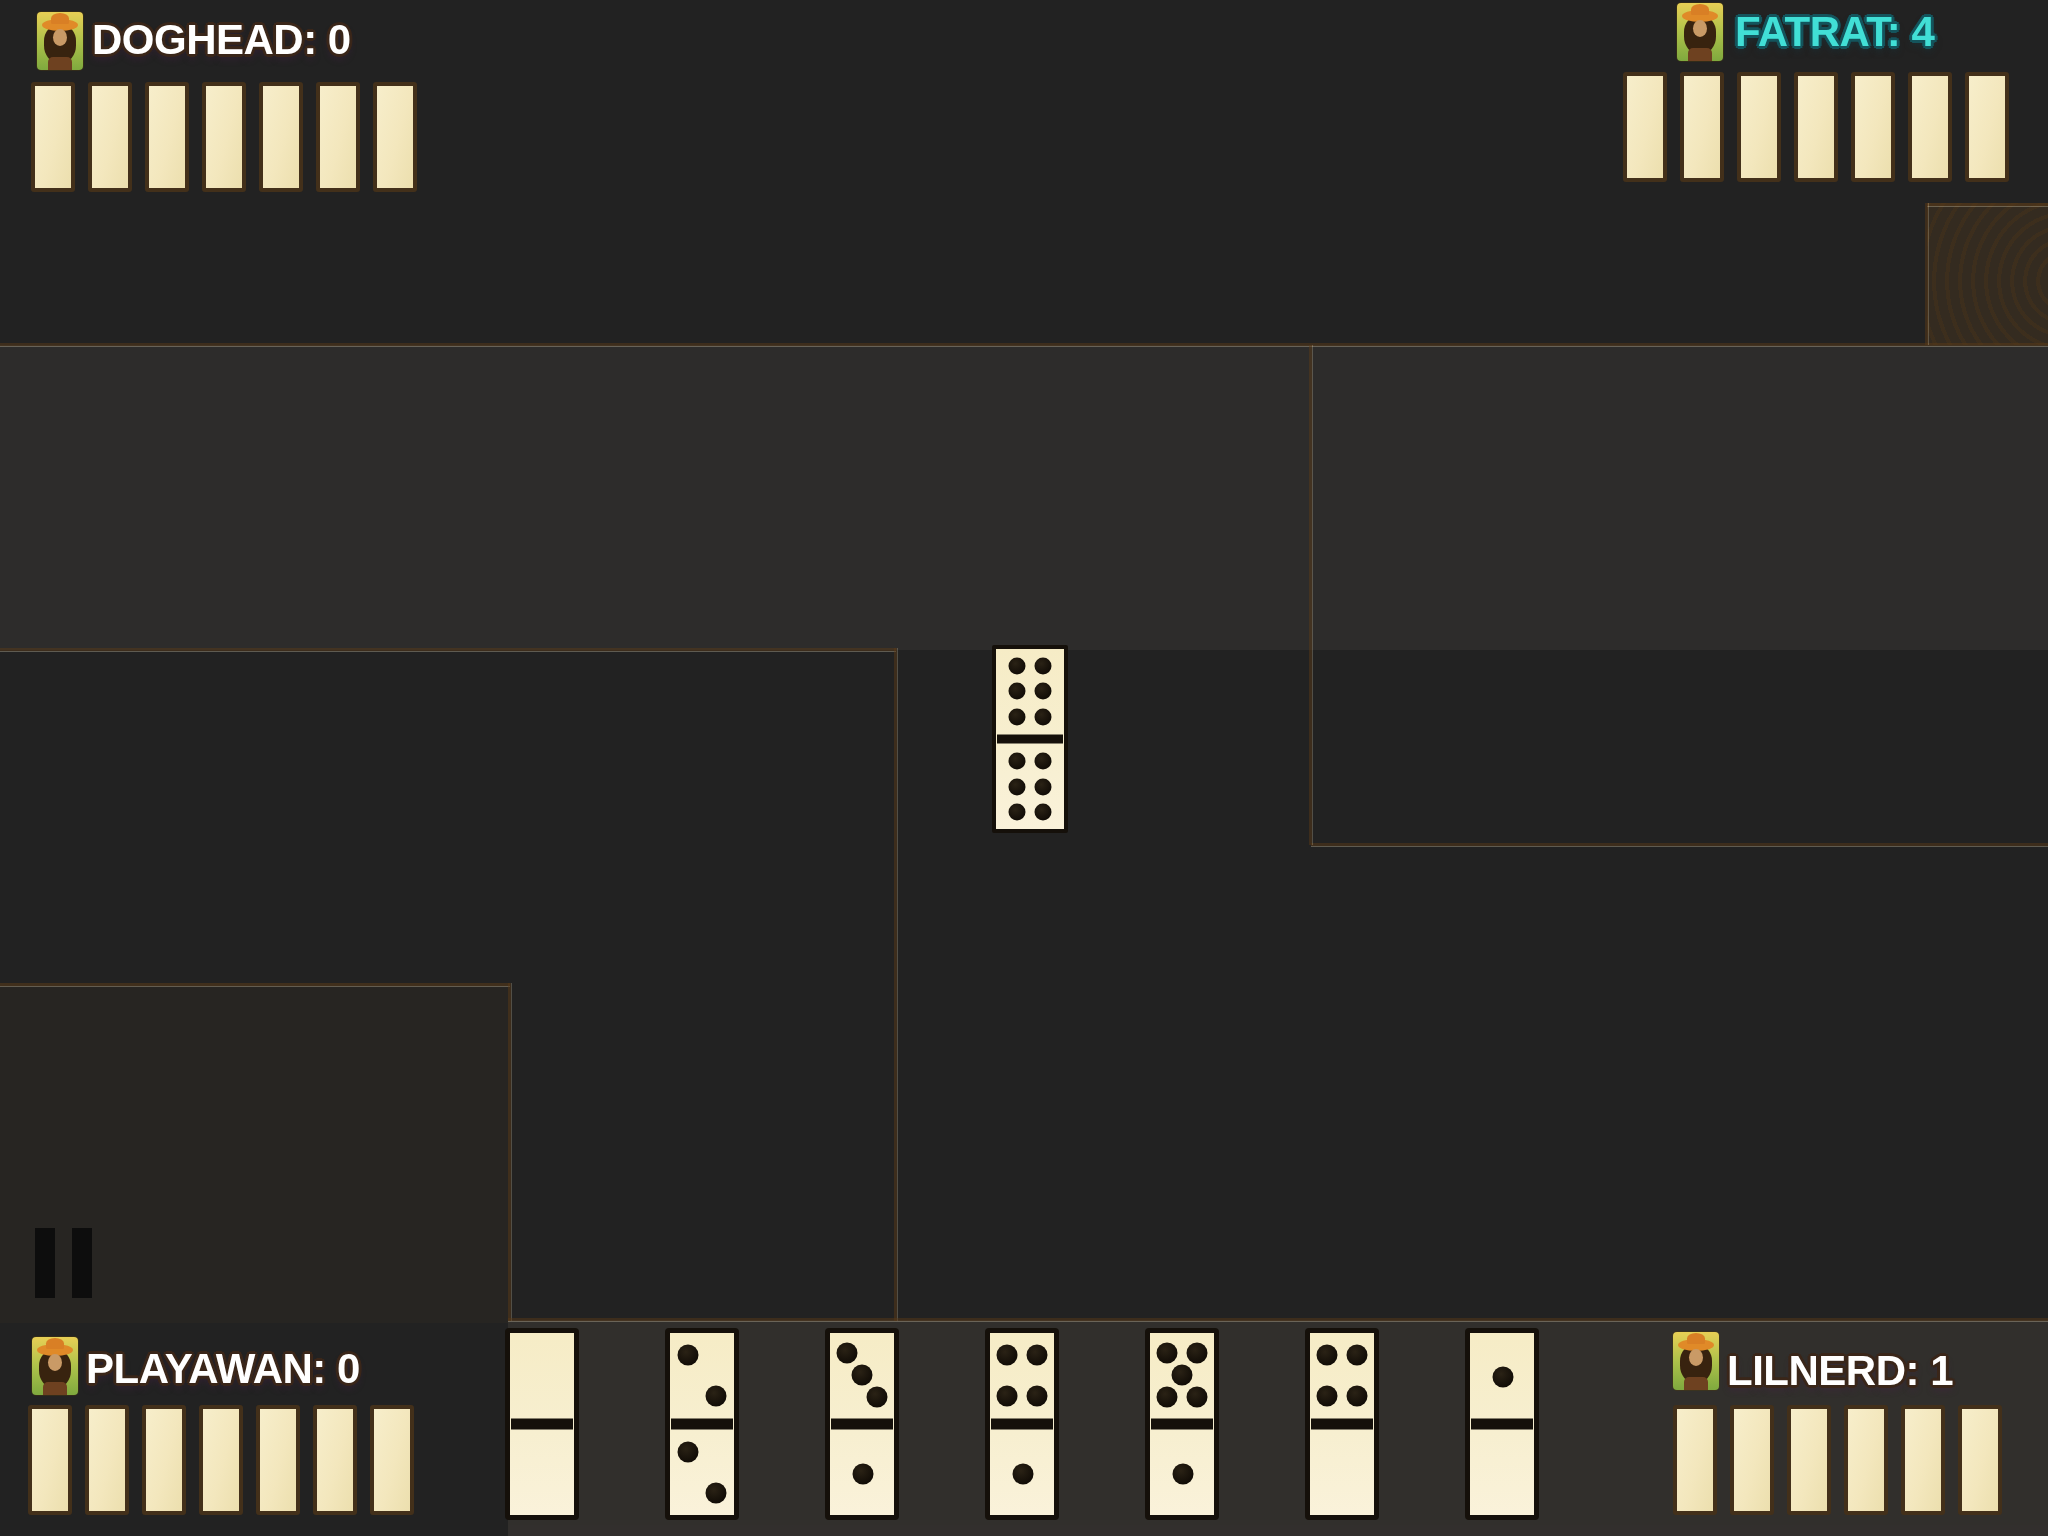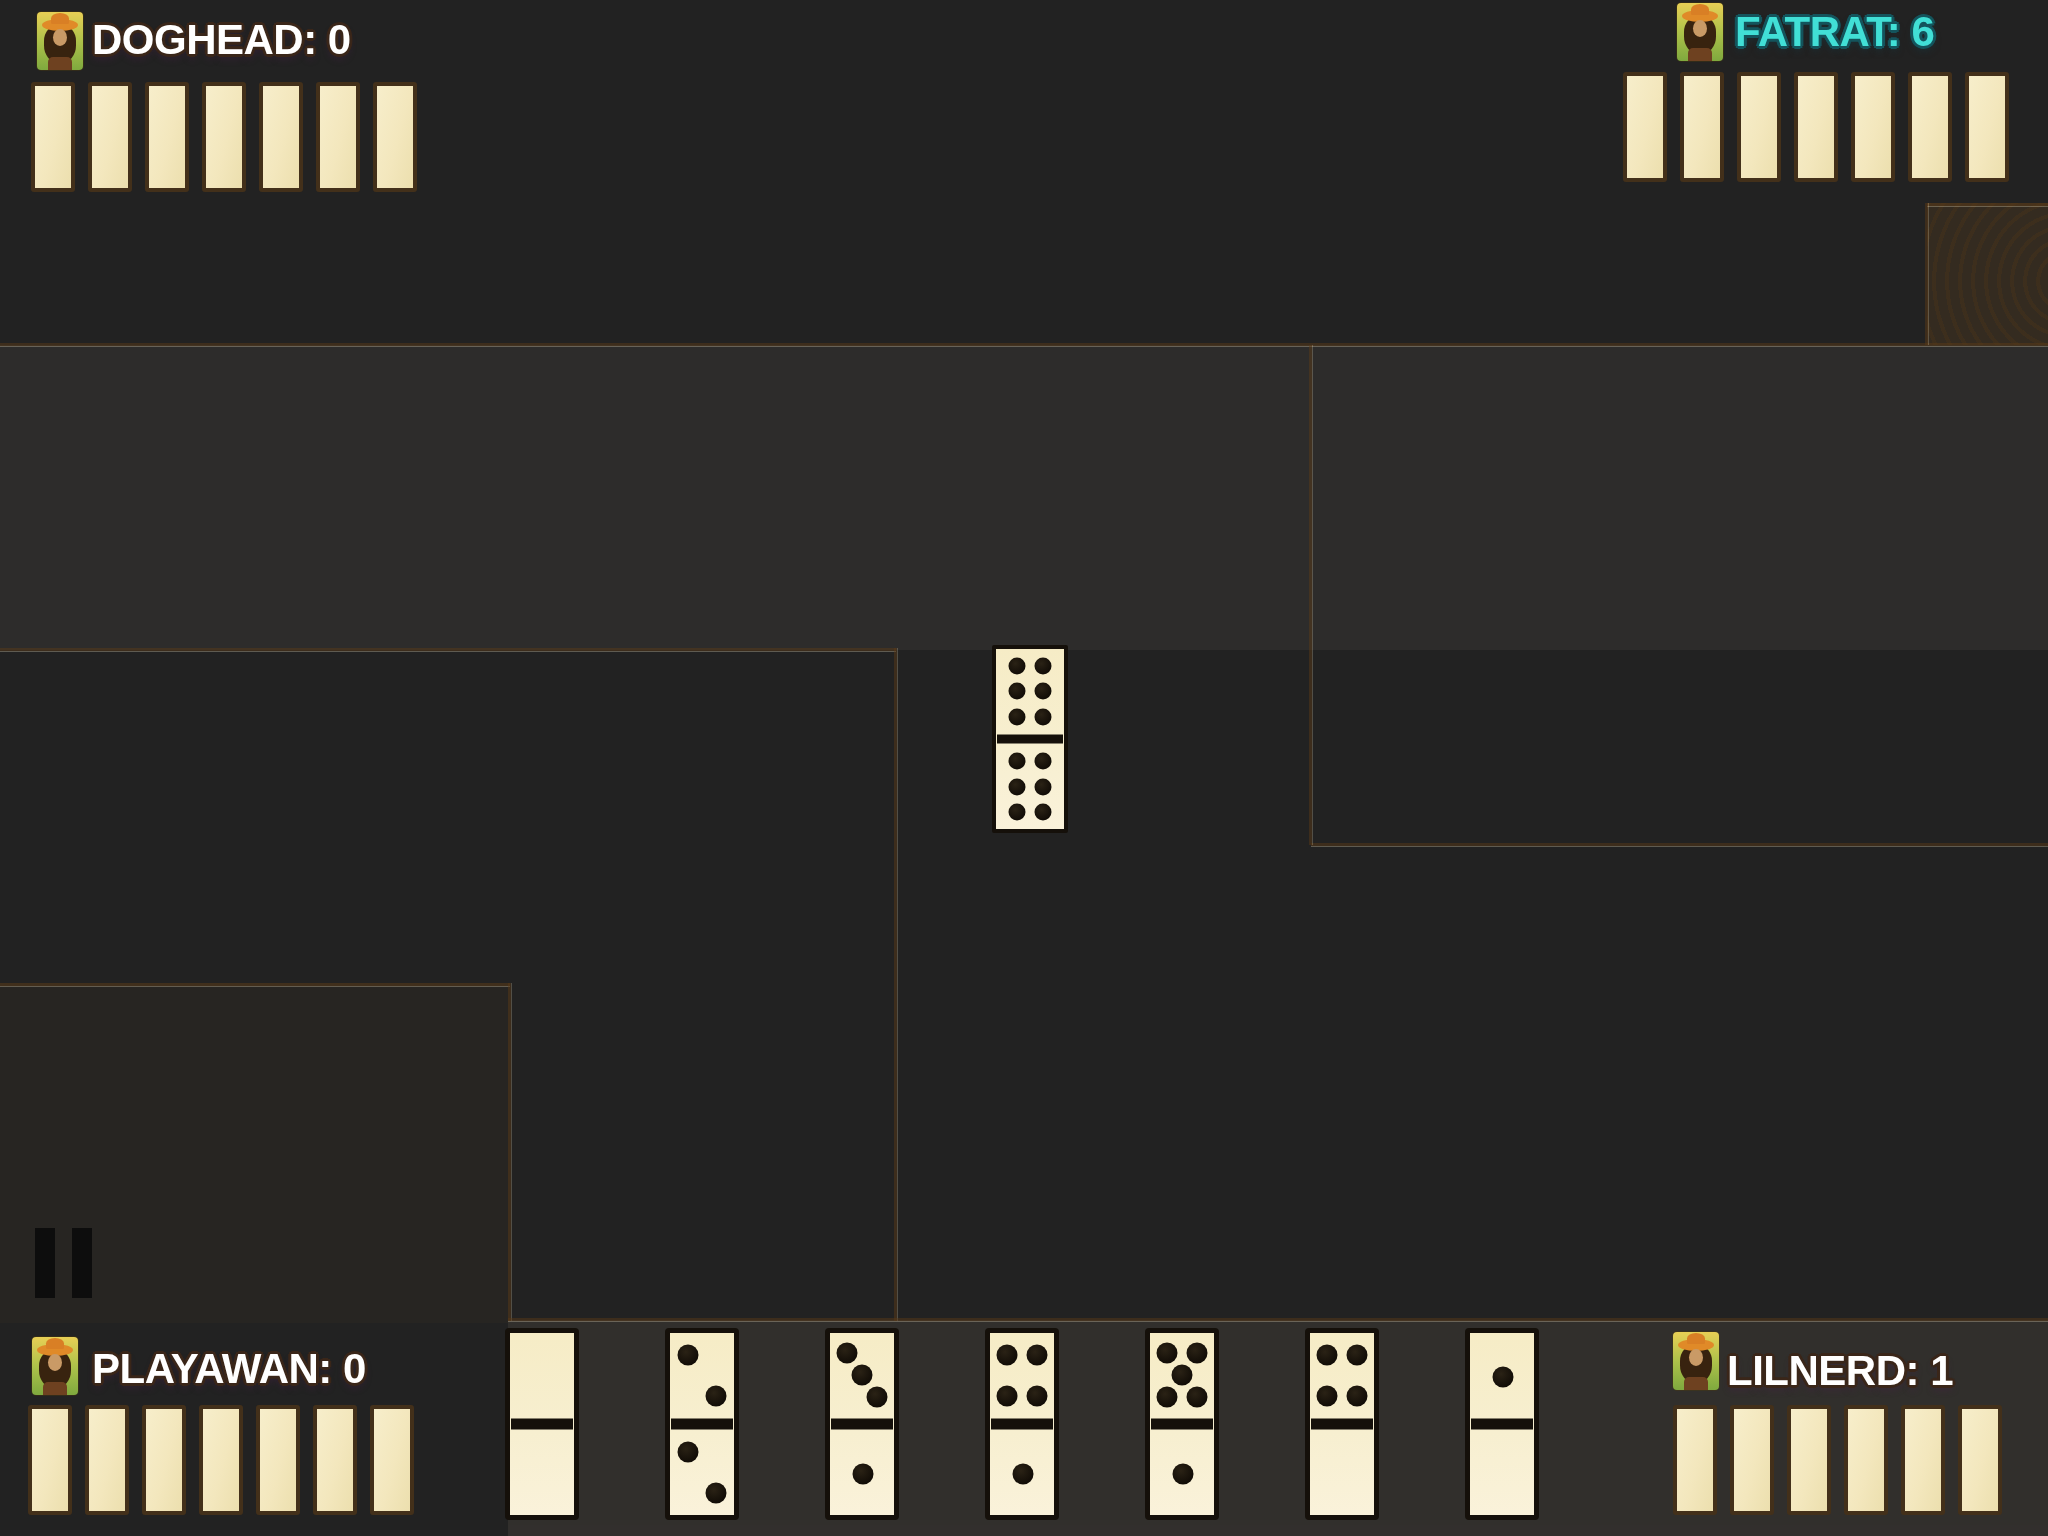--- a/index.html
+++ b/index.html
@@ -122,39 +122,39 @@
       <div class="facedown-tile"></div>
     </div>
 
   <div class="avatar" style="left:1677px;top:3px;">
     <div class="hair"></div>
     <div class="hat-brim"></div>
     <div class="hat-top"></div>
     <div class="face"></div>
     <div class="body"></div>
   </div>
-  <div class="player-label teal" style="left:1735px;top:8px;">FATRAT: 6</div>
+  <div class="player-label teal" style="left:1735px;top:8px;">FATRAT: 4</div>
   <div class="tile-row" style="left:1623px;top:72px;">
       <div class="facedown-tile"></div>
       <div class="facedown-tile"></div>
       <div class="facedown-tile"></div>
       <div class="facedown-tile"></div>
       <div class="facedown-tile"></div>
       <div class="facedown-tile"></div>
       <div class="facedown-tile"></div>
     </div>
 
   <div class="avatar" style="left:32px;top:1337px;">
     <div class="hair"></div>
     <div class="hat-brim"></div>
     <div class="hat-top"></div>
     <div class="face"></div>
     <div class="body"></div>
   </div>
-  <div class="player-label" style="left:86px;top:1345px;margin-left:6px;">PLAYAWAN: 0</div>
+  <div class="player-label" style="left:86px;top:1345px;">PLAYAWAN: 0</div>
   <div class="tile-row" style="left:28px;top:1405px;">
       <div class="facedown-tile"></div>
       <div class="facedown-tile"></div>
       <div class="facedown-tile"></div>
       <div class="facedown-tile"></div>
       <div class="facedown-tile"></div>
       <div class="facedown-tile"></div>
       <div class="facedown-tile"></div>
     </div>
 

